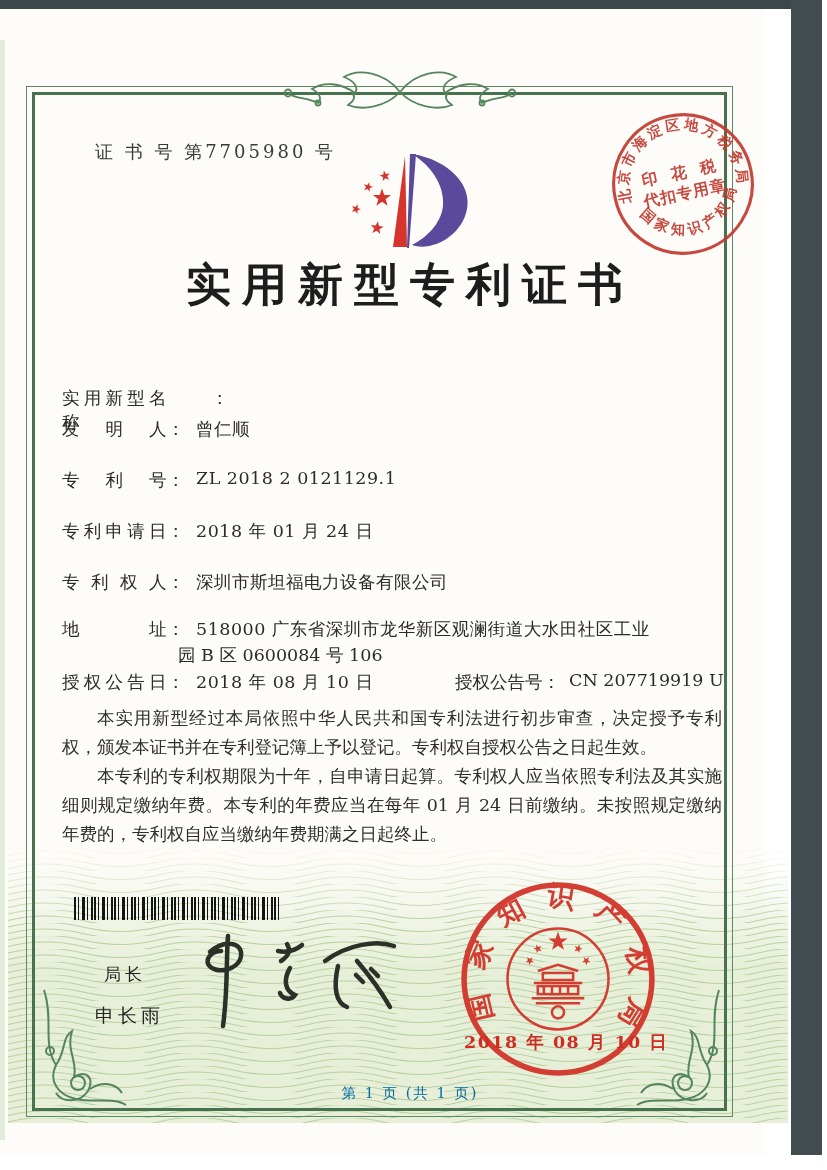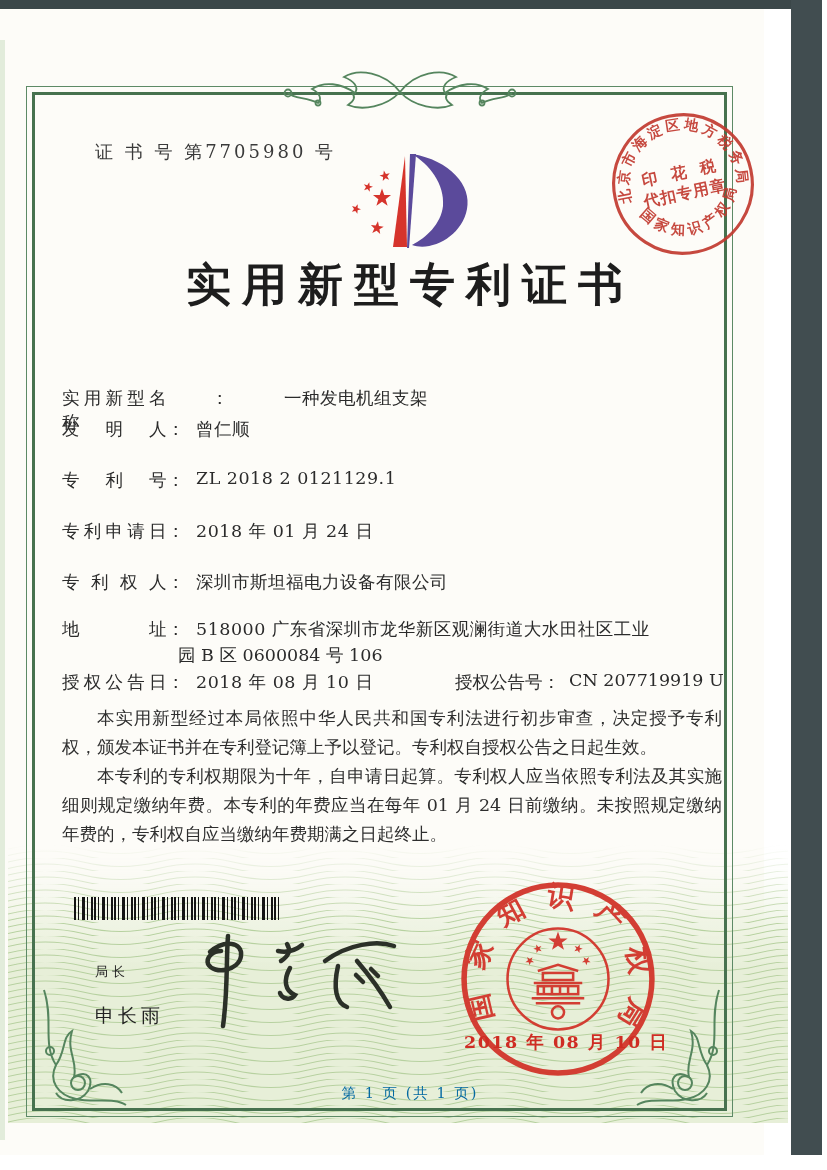--- a/index.html
+++ b/index.html
@@ -49,21 +49,21 @@
   .paras { position:absolute; left:62px; top:704px; width:660px; font-size:17.5px;
     line-height:29px; color:#2e2e2e; text-align:justify; }
   .paras p { text-indent:2em; }
 
   .barcode { position:absolute; left:74px; top:897px; width:206px; height:23px;
     background:repeating-linear-gradient(90deg,
       #141414 0 2px, transparent 2px 4px, #141414 4px 5px, transparent 5px 8px,
       #141414 8px 11px, transparent 11px 13px, #141414 13px 14px, transparent 14px 17px,
       #141414 17px 19px, transparent 19px 20px); }
 
-  .sig-title { position:absolute; left:95px; top:963px; font-size:13px; color:#222;
+  .sig-title { position:absolute; left:104px; top:963px; font-size:17px; color:#222;
     letter-spacing:4px; font-family:"DejaVu Sans","Liberation Sans",sans-serif; }
   .sig-name { position:absolute; left:95px; top:1003px; font-size:19px; color:#222;
     letter-spacing:4px; font-family:"DejaVu Sans","Liberation Sans",sans-serif; }
   .sig-hand { position:absolute; left:190px; top:918px; }
 
   .office-seal { position:absolute; left:457px; top:878px; opacity:.95; }
   .seal-date { position:absolute; left:464px; top:1030px; font-size:17.5px; color:#cf2c23;
     letter-spacing:1.5px; font-weight:bold; }
 
   .footer { position:absolute; left:60px; top:1084px; width:700px; text-align:center;
@@ -160,21 +160,20 @@
       <text x="80" y="74" text-anchor="middle" font-size="15" font-weight="bold" letter-spacing="4">印 花 税</text>
       <text x="80" y="94" text-anchor="middle" font-size="15" font-weight="bold" letter-spacing="1">代扣专用章</text>
     </g>
   </svg>
 
   <div class="title">实用新型专利证书</div>
 
   <div class="field" style="top:386px;gap:44px;">
     <span class="lbl">实用新型名称</span>
       <span class="colon">：</span>
-    <span class="val">一种发电机组支架</span>
   </div>
   <div class="field" style="top:417px;">
     <span class="lbl">发明人</span>
       <span class="colon">：</span>
     <span class="val">曾仁顺</span>
   </div>
   <div class="field" style="top:468px;">
     <span class="lbl">专利号</span>
       <span class="colon">：</span>
     <span class="val">ZL 2018 2 0121129.1</span>

